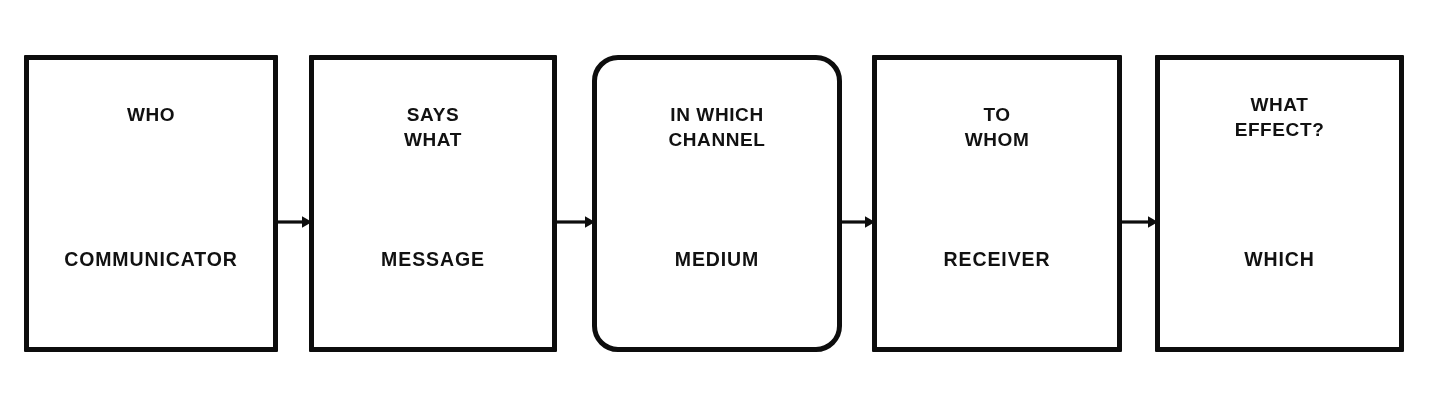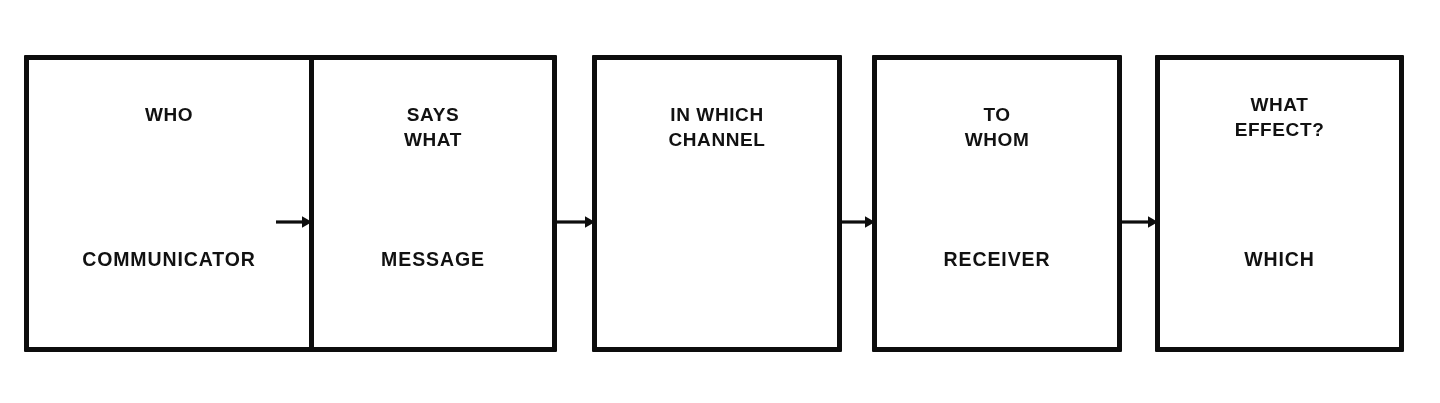--- a/index.html
+++ b/index.html
@@ -73,21 +73,21 @@
     height: 100%;
     overflow: visible;
   }
 </style>
 </head>
 <body>
 
 <div id="diagram">
   <div class="flow-row">
 
-    <div class="node" style="left:24px;width:290px;">
+    <div class="node" style="left:24px;width:254px;">
       <div class="node-text node-question">
         <span>WHO</span>
       </div>
       <div class="node-text node-label">COMMUNICATOR</div>
     </div>
 
     <div class="connector" style="left:276px;width:36px;">
       <svg viewBox="0 0 36 20" preserveAspectRatio="none">
         <line x1="0" y1="10" x2="28" y2="10" stroke="#0d0d0d" stroke-width="3.2"></line>
         <polygon points="26,4.2 36,10 26,15.8" fill="#0d0d0d"></polygon>
@@ -102,25 +102,26 @@
       <div class="node-text node-label">MESSAGE</div>
     </div>
 
     <div class="connector" style="left:555px;width:40px;">
       <svg viewBox="0 0 40 20" preserveAspectRatio="none">
         <line x1="0" y1="10" x2="32" y2="10" stroke="#0d0d0d" stroke-width="3.2"></line>
         <polygon points="30,4.2 40,10 30,15.8" fill="#0d0d0d"></polygon>
       </svg>
     </div>
 
-    <div class="node" style="left:592px;width:250px;">
+    <div class="node" style="left:592px;width:250px;border-radius:26px;">
       <div class="node-text node-question">
         <span>IN WHICH</span>
         <span>CHANNEL</span>
       </div>
+      <div class="node-text node-label">MEDIUM</div>
     </div>
 
     <div class="connector" style="left:840px;width:35px;">
       <svg viewBox="0 0 35 20" preserveAspectRatio="none">
         <line x1="0" y1="10" x2="27" y2="10" stroke="#0d0d0d" stroke-width="3.2"></line>
         <polygon points="25,4.2 35,10 25,15.8" fill="#0d0d0d"></polygon>
       </svg>
     </div>
 
     <div class="node" style="left:872px;width:250px;">

